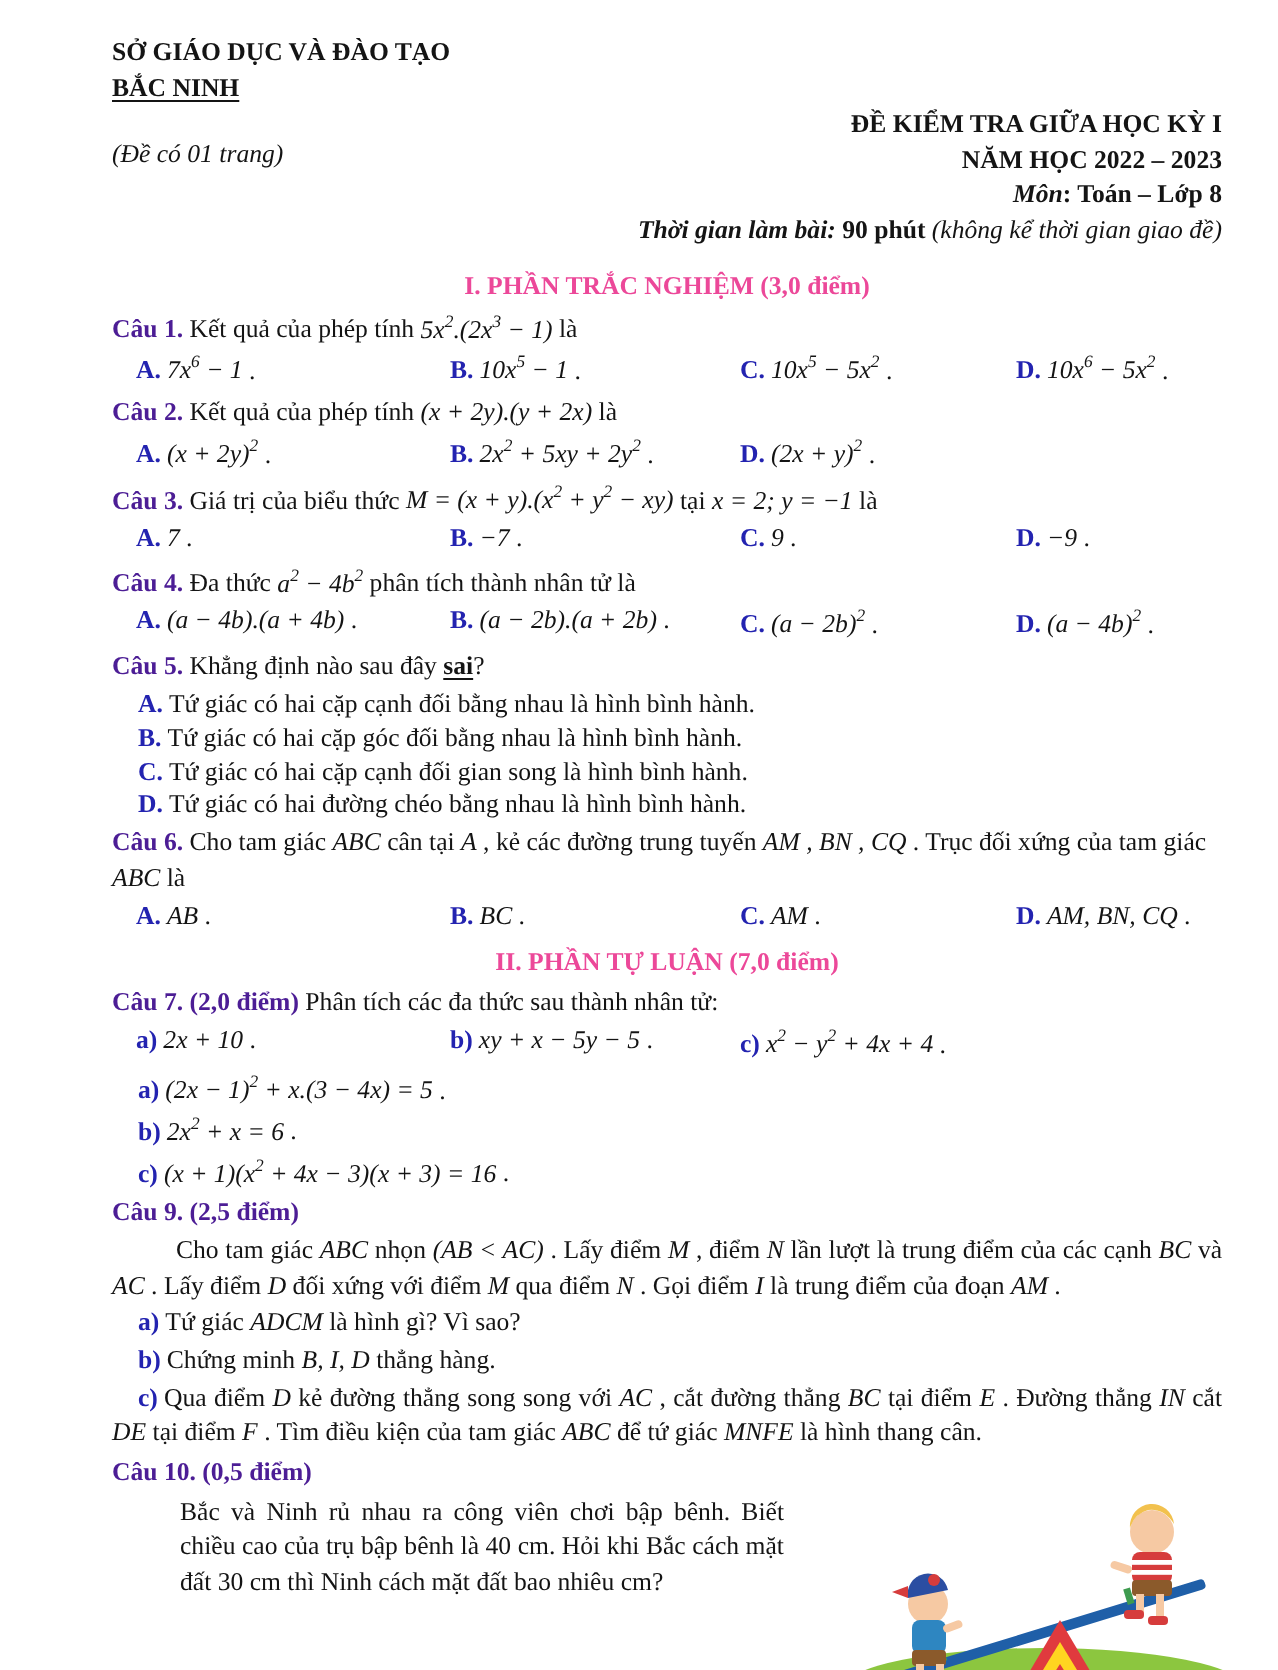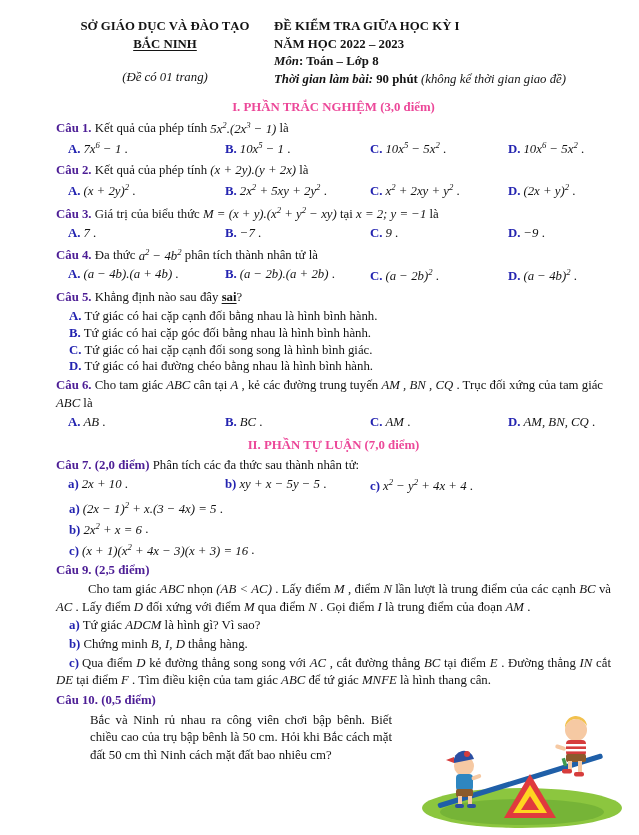--- a/index.html
+++ b/index.html
@@ -4,22 +4,22 @@
 <style>
   html,body{margin:0;padding:0;background:#ffffff;}
   body{
     width:639px;height:835px;overflow:hidden;
     font-family:"Liberation Serif",serif;
     font-size:12.8px;color:#141414;line-height:1.38;
   }
   .page{padding:18px 28px 0 56px;}
   
   .hdr{display:flex;margin-bottom:10px;}
-  .hdr-left{width:218px;text-align:center;flex-shrink:0;}
-  .hdr-right{flex:1;text-align:left;}
+  .hdr-left{width:218px;flex-shrink:0;}
+  .hdr-right{flex:1;text-align:right;margin-top:36px;}
   .b{font-weight:bold;}
   .bi{font-weight:bold;font-style:italic;}
   .i{font-style:italic;}
   .org2{font-weight:bold;text-decoration:underline;text-underline-offset:2px;}
   .hdr-note{margin-top:16px;font-style:italic;}
   .sec-title{color:#ec4899;font-weight:bold;margin:6px 0 2px;text-align:center;}
   .q{margin:2px 0 1px;}
   .qlabel{color:#4c1d95;font-weight:bold;}
   .math{font-style:italic;}
   .math sup{font-size:0.68em;font-style:italic;}
@@ -67,21 +67,20 @@
     <div><span class="okey">C.</span><span><span class="math">10x<sup>5</sup> − 5x<sup>2</sup></span> .</span></div>
     <div><span class="okey">D.</span><span><span class="math">10x<sup>6</sup> − 5x<sup>2</sup></span> .</span></div>
   </div>
 
   <div class="q">
     <span class="qlabel">Câu 2.</span><span> Kết quả của phép tính <span class="math">(x + 2y).(y + 2x)</span> là</span>
   </div>
   <div class="opts4">
     <div><span class="okey">A.</span><span><span class="math">(x + 2y)<sup>2</sup></span> .</span></div>
     <div><span class="okey">B.</span><span><span class="math">2x<sup>2</sup> + 5xy + 2y<sup>2</sup></span> .</span></div>
-    <div><span class="okey">C.</span><span><span class="math">x<sup>2</sup> + 2xy + y<sup>2</sup></span> .</span></div>
     <div><span class="okey">D.</span><span><span class="math">(2x + y)<sup>2</sup></span> .</span></div>
   </div>
 
   <div class="q">
     <span class="qlabel">Câu 3.</span><span> Giá trị của biểu thức <span class="math">M = (x + y).(x<sup>2</sup> + y<sup>2</sup> − xy)</span> tại <span class="math">x = 2; y = −1</span> là</span>
   </div>
   <div class="opts4">
     <div><span class="okey">A.</span><span><span class="math">7</span> .</span></div>
     <div><span class="okey">B.</span><span><span class="math">−7</span> .</span></div>
     <div><span class="okey">C.</span><span><span class="math">9</span> .</span></div>
@@ -97,21 +96,21 @@
     <div><span class="okey">C.</span><span><span class="math">(a − 2b)<sup>2</sup></span> .</span></div>
     <div><span class="okey">D.</span><span><span class="math">(a − 4b)<sup>2</sup></span> .</span></div>
   </div>
 
   <div class="q">
     <span class="qlabel">Câu 5.</span><span> Khẳng định nào sau đây <span class="emph">sai</span>?</span>
   </div>
   <div class="optlines">
     <div class="optline"><span class="okey">A.</span><span>Tứ giác có hai cặp cạnh đối bằng nhau là hình bình hành.</span></div>
     <div class="optline"><span class="okey">B.</span><span>Tứ giác có hai cặp góc đối bằng nhau là hình bình hành.</span></div>
-    <div class="optline"><span class="okey">C.</span><span>Tứ giác có hai cặp cạnh đối song song là hình bình giác.</span></div>
+    <div class="optline"><span class="okey">C.</span><span>Tứ giác có hai cặp cạnh đối gian song là hình bình hành.</span></div>
     <div class="optline"><span class="okey">D.</span><span>Tứ giác có hai đường chéo bằng nhau là hình bình hành.</span></div>
   </div>
 
   <div class="q">
     <span class="qlabel">Câu 6.</span><span> Cho tam giác <span class="math">ABC</span> cân tại <span class="math">A</span> , kẻ các đường trung tuyến <span class="math">AM , BN , CQ</span> . Trục đối xứng của tam giác <span class="math">ABC</span> là</span>
   </div>
   <div class="opts4">
     <div><span class="okey">A.</span><span><span class="math">AB</span> .</span></div>
     <div><span class="okey">B.</span><span><span class="math">BC</span> .</span></div>
     <div><span class="okey">C.</span><span><span class="math">AM</span> .</span></div>
@@ -138,21 +137,21 @@
   </div>
   <div class="para">Cho tam giác <span class="math">ABC</span> nhọn <span class="math">(AB &lt; AC)</span> . Lấy điểm <span class="math">M</span> , điểm <span class="math">N</span> lần lượt là trung điểm của các cạnh <span class="math">BC</span> và <span class="math">AC</span> . Lấy điểm <span class="math">D</span> đối xứng với điểm <span class="math">M</span> qua điểm <span class="math">N</span> . Gọi điểm <span class="math">I</span> là trung điểm của đoạn <span class="math">AM</span> .</div>
   <div class="itemline"><span class="ikey">a)</span><span>Tứ giác <span class="math">ADCM</span> là hình gì? Vì sao?</span></div>
   <div class="itemline"><span class="ikey">b)</span><span>Chứng minh <span class="math">B, I, D</span> thẳng hàng.</span></div>
   <div class="item-block"><span class="ikey">c)</span><span>Qua điểm <span class="math">D</span> kẻ đường thẳng song song với <span class="math">AC</span> , cắt đường thẳng <span class="math">BC</span> tại điểm <span class="math">E</span> . Đường thẳng <span class="math">IN</span> cắt <span class="math">DE</span> tại điểm <span class="math">F</span> . Tìm điều kiện của tam giác <span class="math">ABC</span> để tứ giác <span class="math">MNFE</span> là hình thang cân.</span></div>
 
   <div class="q">
     <span class="qlabel">Câu 10. (0,5 điểm)</span>
   </div>
   <div class="q10row">
-    <div class="q10text">Bắc và Ninh rủ nhau ra công viên chơi bập bênh. Biết chiều cao của trụ bập bênh là 50 cm. Hỏi khi Bắc cách mặt đất 50 cm thì Ninh cách mặt đất bao nhiêu cm?</div>
+    <div class="q10text">Bắc và Ninh rủ nhau ra công viên chơi bập bênh. Biết chiều cao của trụ bập bênh là 40 cm. Hỏi khi Bắc cách mặt đất 30 cm thì Ninh cách mặt đất bao nhiêu cm?</div>
     <div class="q10art">
       <svg width="208" height="122" viewBox="0 0 208 122">
 
         <ellipse cx="104" cy="100" rx="100" ry="20" fill="#8CC63F"></ellipse>
         <ellipse cx="104" cy="104" rx="82" ry="13" fill="#76B437"></ellipse>
 
         <g transform="translate(20,98) rotate(-17)">
           <rect x="0" y="-2.6" width="172" height="5.2" rx="2" fill="#1F5FA8"></rect>
           <rect x="34" y="-9" width="3.5" height="8" fill="#3E9B4F"></rect>
           <rect x="132" y="-9" width="3.5" height="8" fill="#3E9B4F"></rect>

